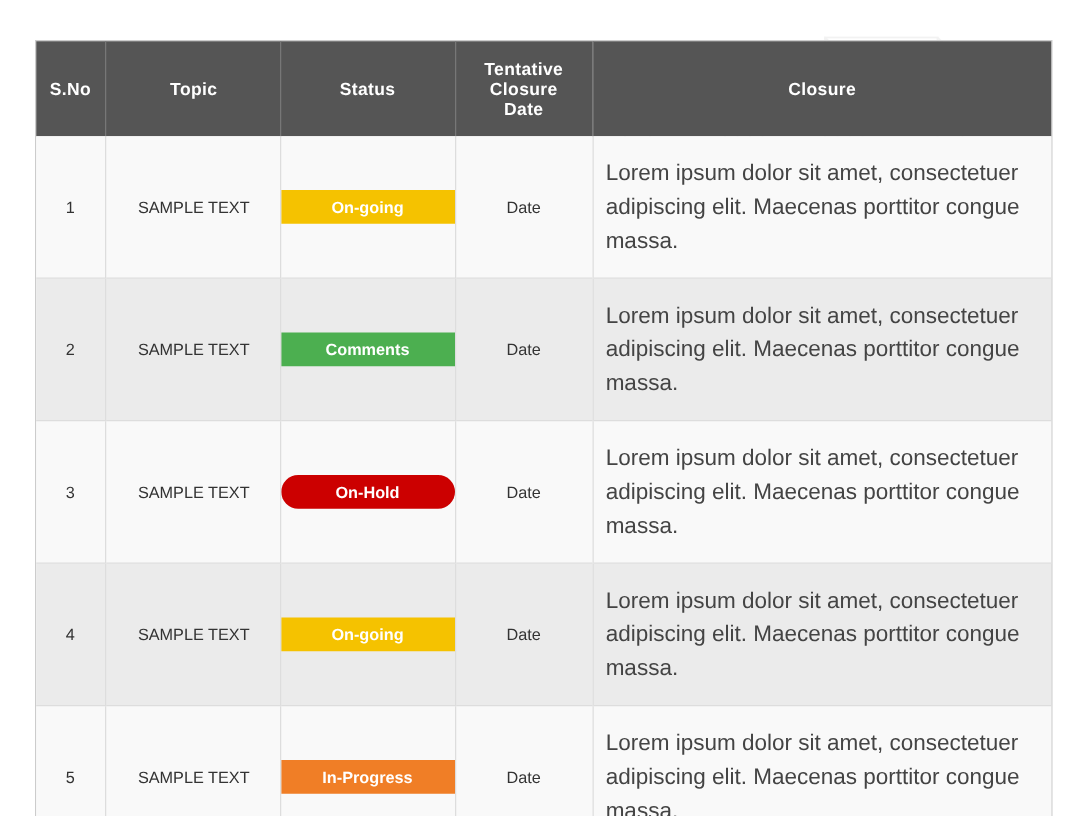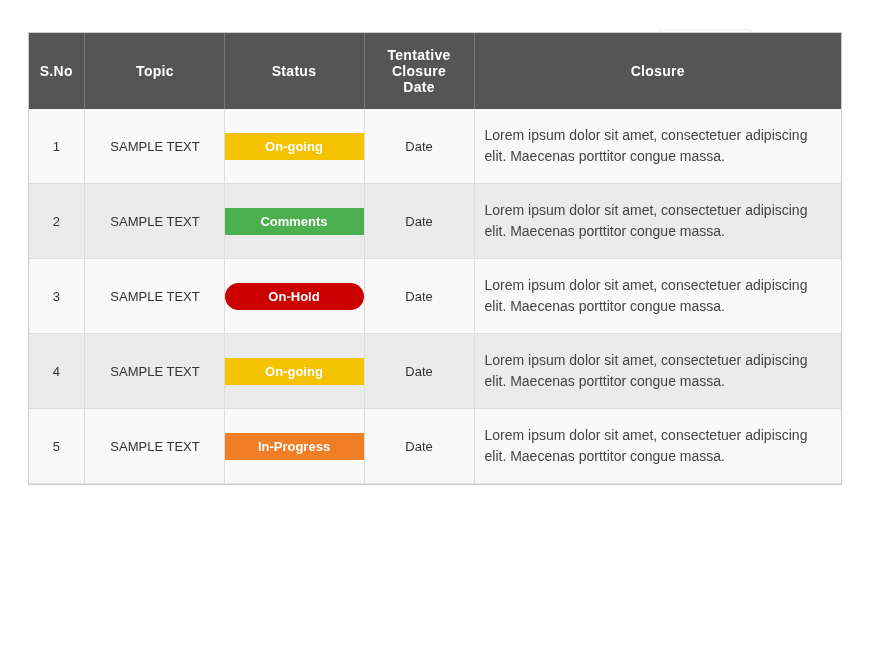--- a/index.html
+++ b/index.html
@@ -77,21 +77,21 @@
       text-align: center;
       font-size: 13px;
       color: #333333;
       vertical-align: middle;
       border-right: 1px solid #dddddd;
     }
 
     tbody td:last-child {
       border-right: none;
       text-align: left;
-      font-size: 14px;
+      font-size: 18px;
       color: #444444;
       line-height: 1.5;
     }
 
     .col-sno {
       width: 55px;
     }
 
     .col-topic {
       width: 140px;

